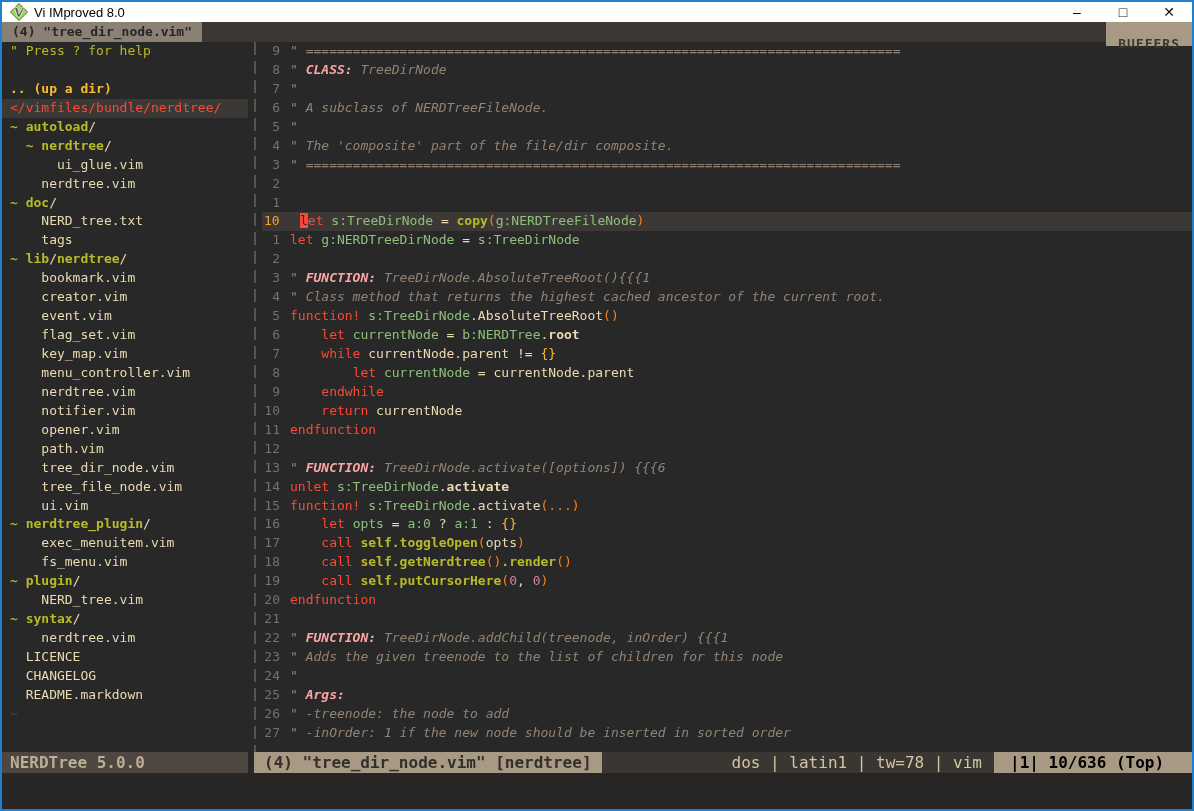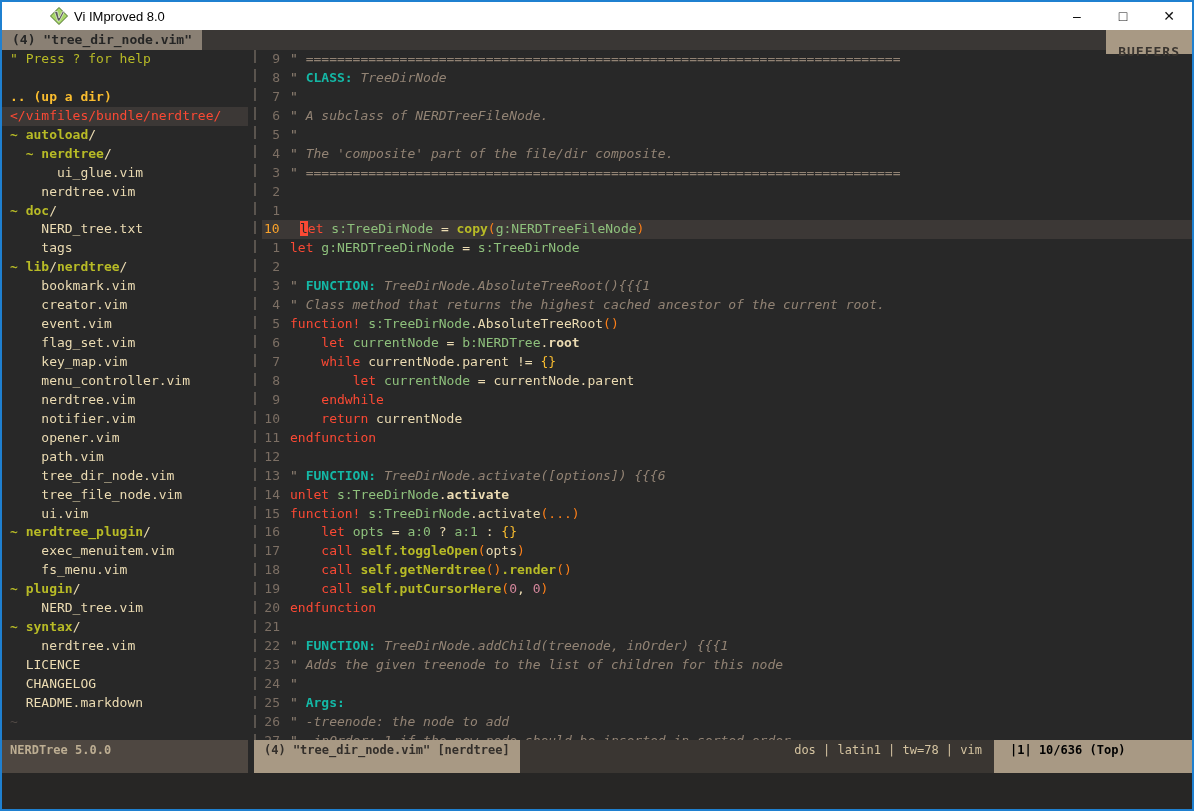--- a/index.html
+++ b/index.html
@@ -10,23 +10,23 @@
     font-family:"DejaVu Sans Mono", monospace;
     overflow:hidden;
   }
   .window {
     position:absolute; left:2px; top:2px; right:2px; bottom:2px;
     display:flex; flex-direction:column;
     background:#282828;
   }
   
   .titlebar {
-    height:28px; background:#ffffff; color:#000;
+    height:20px; background:#ffffff; color:#000;
     display:flex; align-items:center; flex:0 0 auto;
-    font-family:"Liberation Sans", sans-serif; font-size:13px;padding-left:40px;
+    font-family:"Liberation Sans", sans-serif; font-size:13px;
   }
   .title-icon { width:18px; height:18px; margin:0 6px 0 8px; flex:0 0 auto; }
   .controls { margin-left:auto; display:flex; height:100%; }
   .ctrl {
     width:46px; height:100%; display:flex; align-items:center; justify-content:center;
     font-size:14px; color:#111; cursor:default;
   }
   
   .tabline {
     height:20px; background:#3a3735; display:flex; align-items:stretch; flex:0 0 auto;
@@ -50,37 +50,37 @@
   .lnum {
     flex:0 0 auto; width:28px; padding-right:10px; text-align:right;
     color:#7c6f64; display:inline-block;
   }
   .cur-line .lnum { text-align:left; padding-left:2px; padding-right:0; width:38px; color:#f9a22b; }
   .code { flex:1 1 auto; }
   
   .t-f  { color:#ebdbb2; }
   .t-fb { color:#ebdbb2; font-weight:bold; }
   .t-c  { color:#928374; font-style:italic; }
-  .t-cb { color:#14b8a6; font-weight:bold; }
+  .t-cb { color:#fca5a5; font-style:italic; font-weight:bold; }
   .t-r  { color:#fb4934; }
   .t-a  { color:#8ec07c; }
   .t-g  { color:#b8bb26; font-weight:bold; }
   .t-y  { color:#fabd2f; }
   .t-o  { color:#fe8019; }
   .t-p  { color:#d3869b; }
   .t-cursor { background:#fb4934; color:#282828; }
   .t-help { color:#b8bb26; }
   .t-up   { color:#fabd2f; font-weight:bold; }
   .t-root { color:#fb4934; }
   .t-dir  { color:#b8bb26; font-weight:bold; }
   .t-dim  { color:#504945; }
   
   .statusline {
-    height:33px; flex:0 0 auto; display:flex; align-items:stretch;
-    font-size:12px; font-weight:bold; line-height:21px; white-space:pre;
+    height:21px; flex:0 0 auto; display:flex; align-items:stretch;
+    font-size:16px; font-weight:bold; line-height:21px; white-space:pre;
   }
   .sl-left  { width:246px; flex:0 0 auto; background:#4e4741; color:#bdae93; padding-left:8px; }
   .sl-gap   { width:6px; flex:0 0 auto; background:#282828; }
   .sl-mid   { flex:0 0 auto; background:#a89984; color:#332f2b; padding:0 10px; }
   .sl-dark  { flex:1 1 auto; background:#3a3632; color:#d5c4a1; text-align:right; padding-right:12px; font-weight:normal; }
   .sl-right { flex:0 0 auto; width:198px; background:#a89984; color:#000000; padding-left:16px; }
   
   .cmdline { height:36px; flex:0 0 auto; background:#272625; }
 </style>
 </head>

